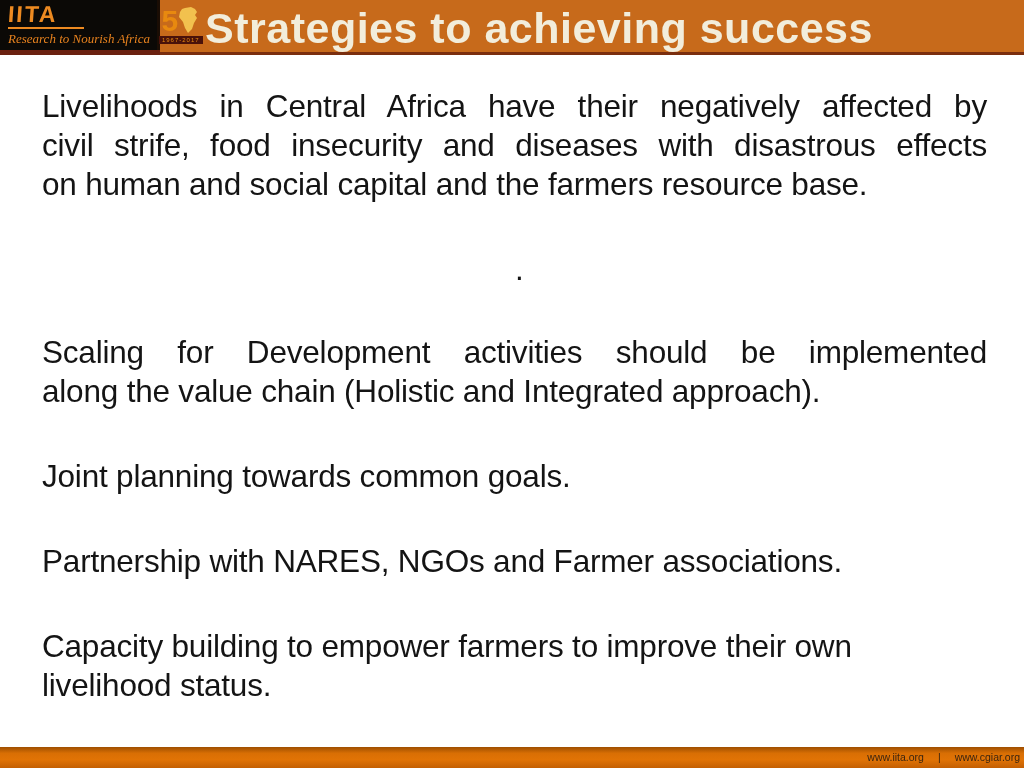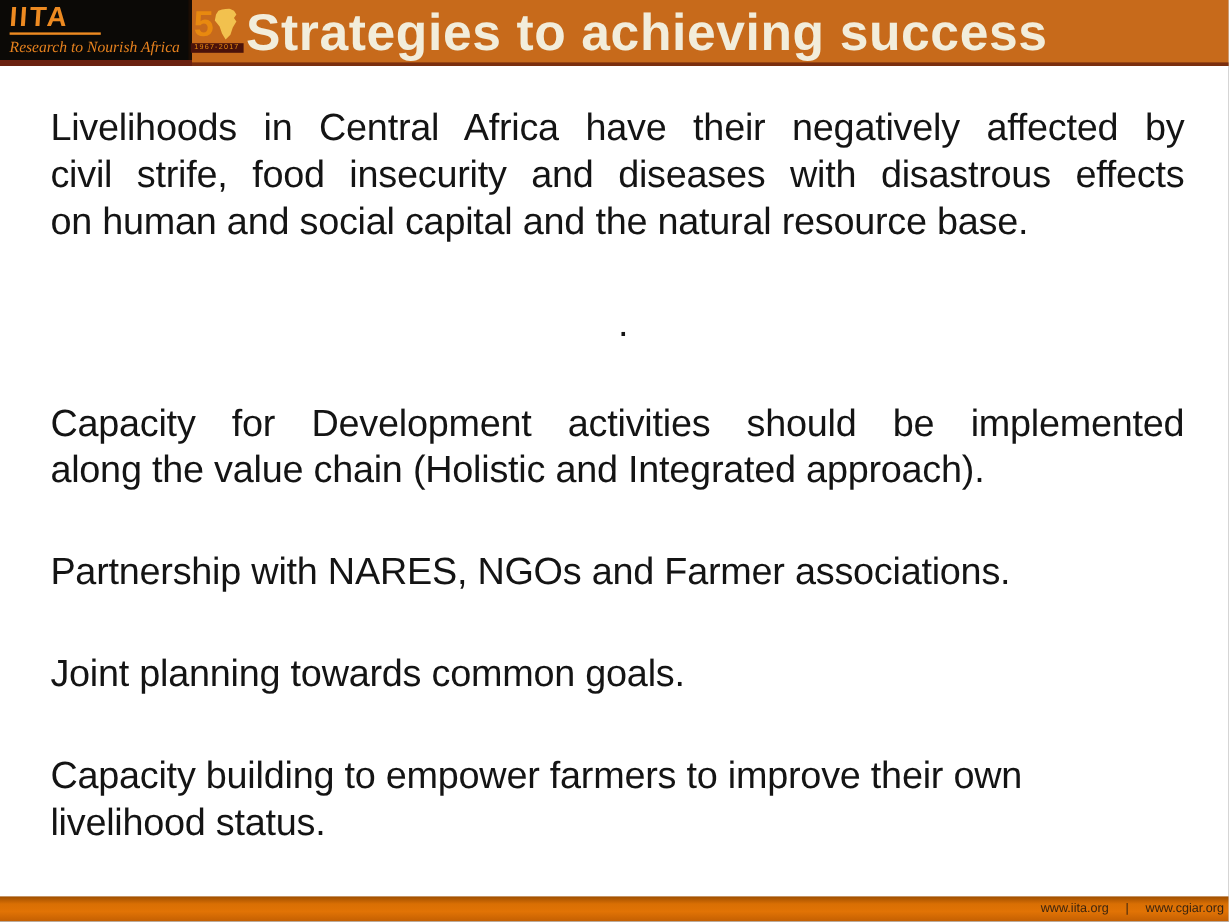--- a/index.html
+++ b/index.html
@@ -100,36 +100,36 @@
       <div class="anniv-years">1967-2017</div>
     </div>
   </div>
   <div class="logo-underbar"></div>
 
   <div class="content">
 
     <div class="para">
       <div class="line just">Livelihoods in Central Africa have their negatively affected by</div>
       <div class="line just">civil strife, food insecurity and diseases with disastrous effects</div>
-      <div class="line">on human and social capital and the natural resource base.</div>
+      <div class="line">on human and social capital and the farmers resource base.</div>
     </div>
 
     <div class="dot-line">.</div>
 
     <div class="para">
-      <div class="line just">Capacity for Development activities should be implemented</div>
+      <div class="line just">Scaling for Development activities should be implemented</div>
       <div class="line">along the value chain (Holistic and Integrated approach).</div>
     </div>
 
     <div class="para">
-      <div class="line">Partnership with NARES, NGOs and Farmer associations.</div>
+      <div class="line">Joint planning towards common goals.</div>
     </div>
 
     <div class="para">
-      <div class="line">Joint planning towards common goals.</div>
+      <div class="line">Partnership with NARES, NGOs and Farmer associations.</div>
     </div>
 
     <div class="para p5">
       <div class="line">Capacity building to empower farmers to improve their own</div>
       <div class="line">livelihood status.</div>
     </div>
 
     <div class="para">
       <div class="line">Scaling of proven and adapted/appropriate technologies.</div>
     </div>

